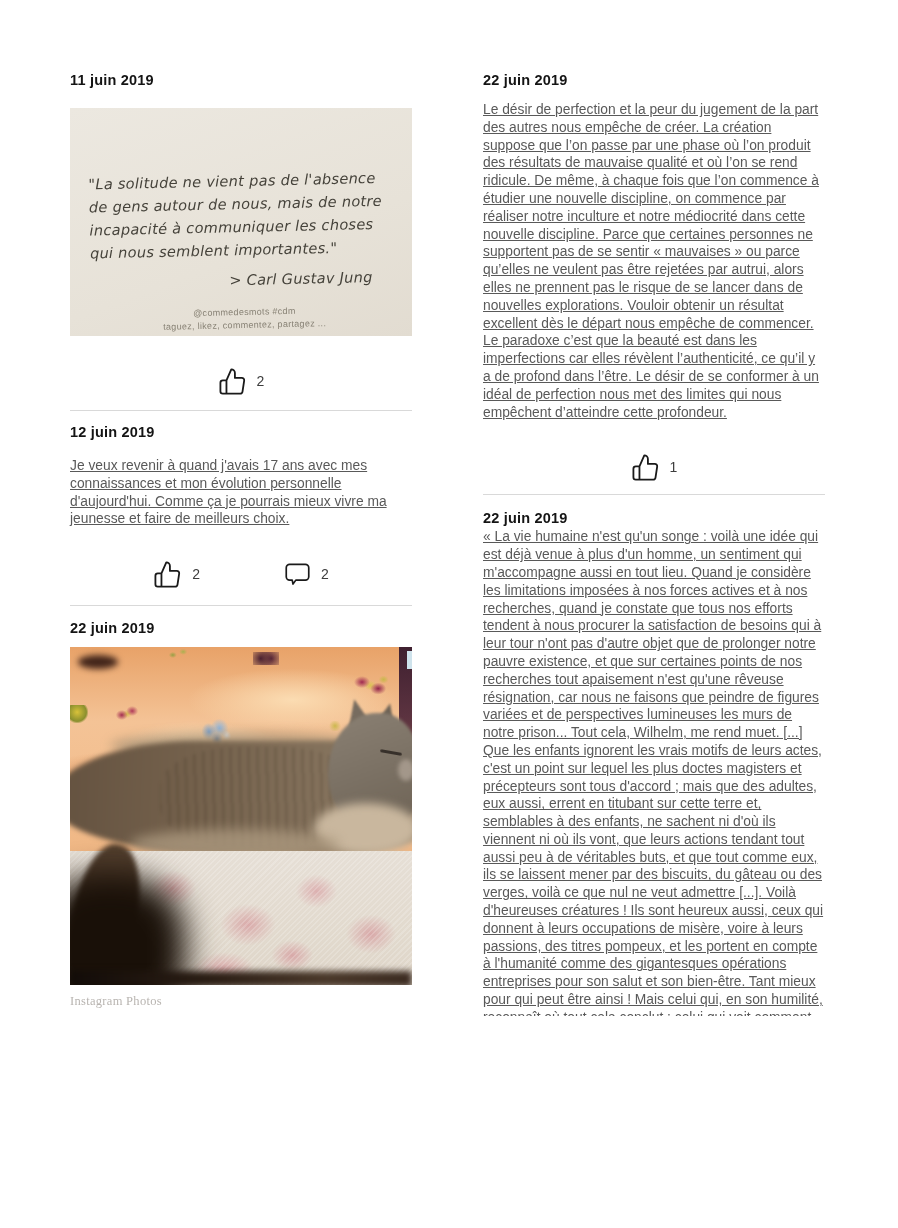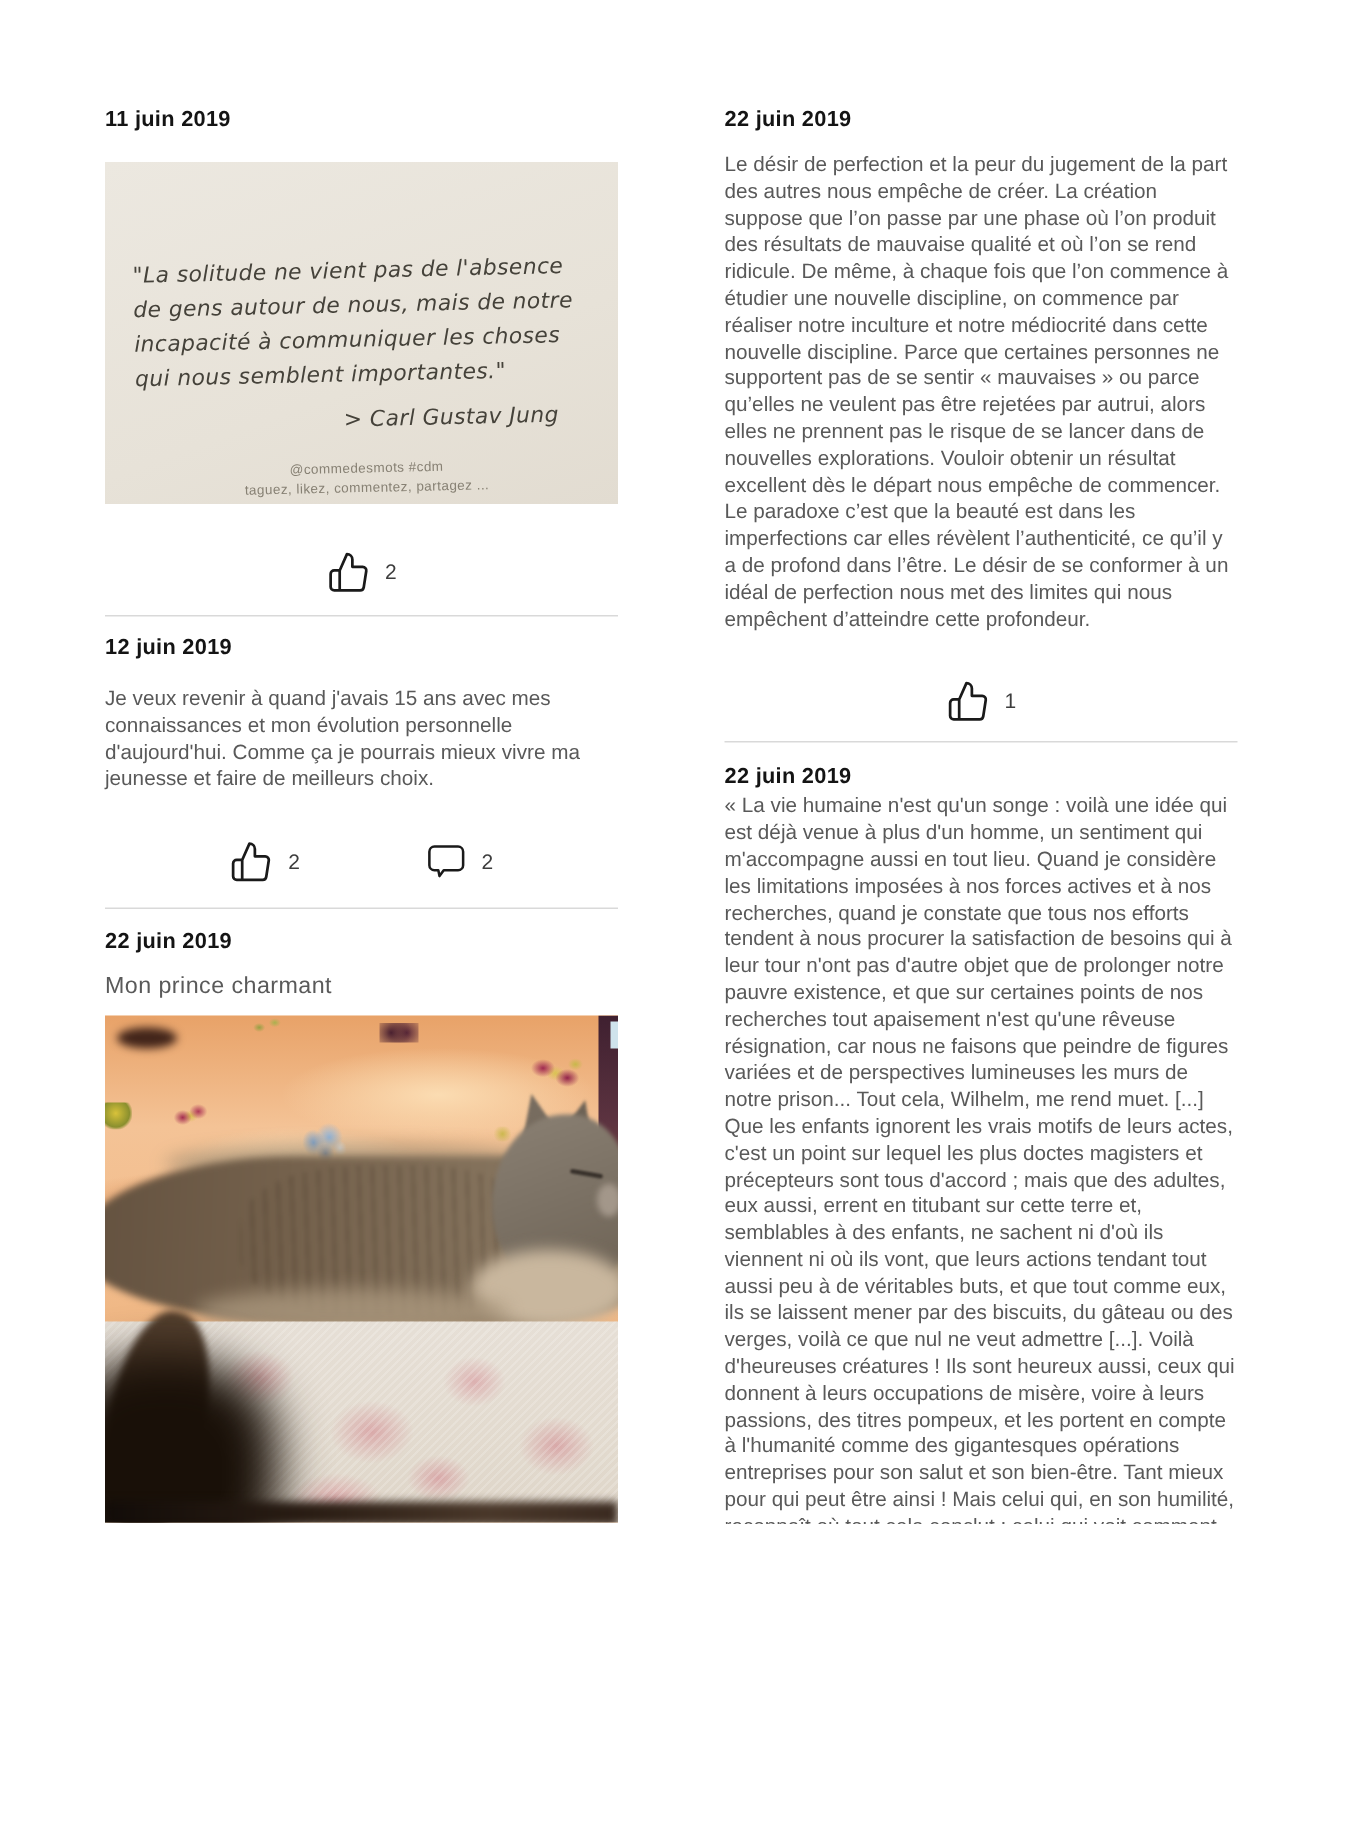--- a/index.html
+++ b/index.html
@@ -3,21 +3,21 @@
 <meta charset="utf-8">
 <style>
   * { margin:0; padding:0; box-sizing:border-box; }
   html,body { background:#ffffff; }
   body { font-family:"Liberation Sans","DejaVu Sans",sans-serif; }
   .page { position:relative; width:898px; height:1016px; background:#fff; overflow:hidden; margin:0 auto; }
   .cols { position:absolute; top:72px; left:70px; display:flex; gap:71px; }
   .col { width:342px; }
 
   .date-h { font-size:14.5px; font-weight:bold; color:#141414; line-height:17px; letter-spacing:.2px; }
-  .body-t { font-size:13.8px; color:#595959; line-height:17.8px; }
+  .body-t { font-size:13.8px; color:#595959; line-height:17.8px;text-decoration:underline; }
   .divider { border-top:1px solid #d9d9d9; height:0; }
   .subtitle { font-size:15.5px; color:#5a5a5a; line-height:19px; letter-spacing:.3px; }
   .caption { font-size:12.5px; color:#b8b4b0; line-height:15px; letter-spacing:.3px; }
 
   .like-row { display:flex; justify-content:center; align-items:center; gap:84px; height:32px; }
   .reaction { display:flex; align-items:center; gap:10px; }
   .reaction svg { display:block; }
   .count { font-size:14px; color:#3d3d3d; }
 
   
@@ -166,41 +166,40 @@
           <svg width="29" height="29" viewBox="0 0 24 24" fill="none" stroke="#1a1a1a" stroke-width="1.5" stroke-linejoin="round">
             <path d="M14 9V5a3 3 0 0 0-3-3l-4 9v11h11.28a2 2 0 0 0 2-1.7l1.38-9a2 2 0 0 0-2-2.3zM7 22H4a2 2 0 0 1-2-2v-7a2 2 0 0 1 2-2h3"></path>
           </svg>
           <span class="count">2</span>
         </span>
       </div>
 
       <div class="divider mt-div1"></div>
 
       <div class="date-h mt-h2">12 juin 2019</div>
-      <div class="body-t mt-p2">Je veux revenir à quand j'avais 15 ans avec mes connaissances et mon évolution personnelle d'aujourd'hui. Comme ça je pourrais mieux vivre ma jeunesse et faire de meilleurs choix.</div>
+      <div class="body-t mt-p2">Je veux revenir à quand j'avais 17 ans avec mes connaissances et mon évolution personnelle d'aujourd'hui. Comme ça je pourrais mieux vivre ma jeunesse et faire de meilleurs choix.</div>
 
       <div class="like-row mt-like2">
         <span class="reaction">
           <svg width="29" height="29" viewBox="0 0 24 24" fill="none" stroke="#1a1a1a" stroke-width="1.5" stroke-linejoin="round">
             <path d="M14 9V5a3 3 0 0 0-3-3l-4 9v11h11.28a2 2 0 0 0 2-1.7l1.38-9a2 2 0 0 0-2-2.3zM7 22H4a2 2 0 0 1-2-2v-7a2 2 0 0 1 2-2h3"></path>
           </svg>
           <span class="count">2</span>
         </span>
         <span class="reaction">
           <svg width="27" height="27" viewBox="0 0 24 24" fill="none" stroke="#1a1a1a" stroke-width="1.5" stroke-linejoin="round">
             <path d="M5 3h14a3 3 0 0 1 3 3v8a3 3 0 0 1-3 3h-8.5l-2.5 3.5-.7-3.5H5a3 3 0 0 1-3-3V6a3 3 0 0 1 3-3z"></path>
           </svg>
           <span class="count">2</span>
         </span>
       </div>
 
       <div class="divider mt-div2"></div>
 
       <div class="date-h mt-h3">22 juin 2019</div>
-      <div class="subtitle mt-sub">Mon prince charmant</div>
 
       <div class="photo">
         <div class="ph ph-peach"></div>
         <div class="ph ph-darkblob"></div>
         <div class="ph ph-maroon"></div>
         <div class="ph ph-sliver"></div>
         <div class="ph ph-f1"></div>
         <div class="ph ph-f2"></div>
         <div class="ph ph-f3"></div>
         <div class="ph ph-f4"></div>

